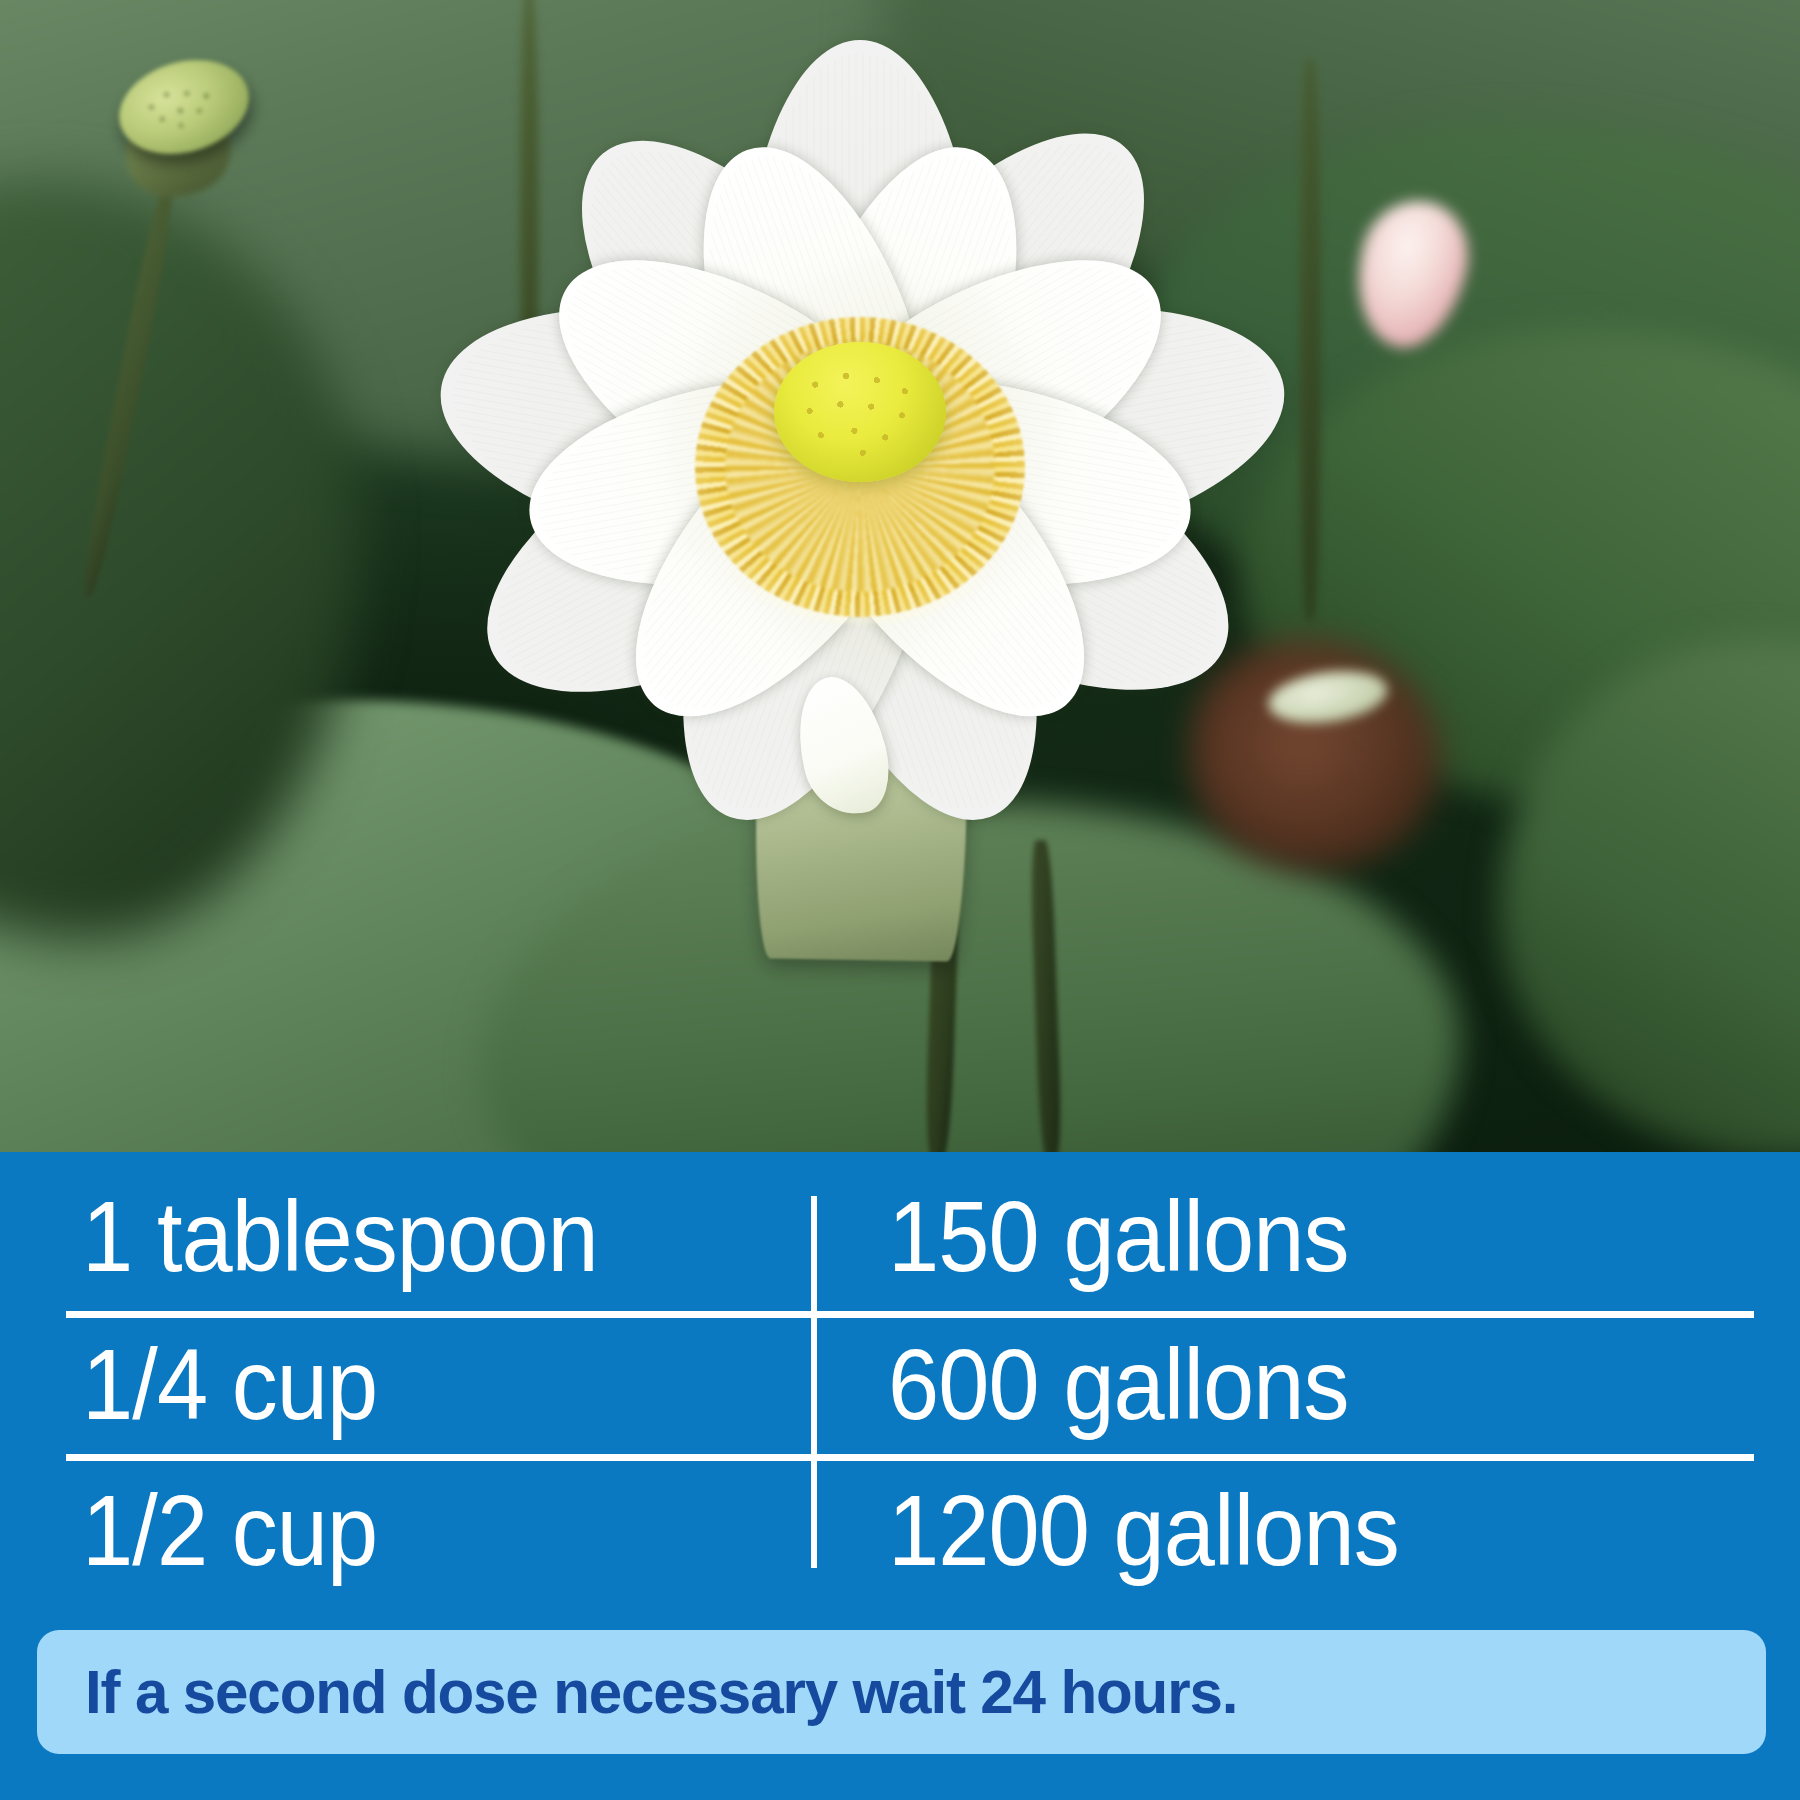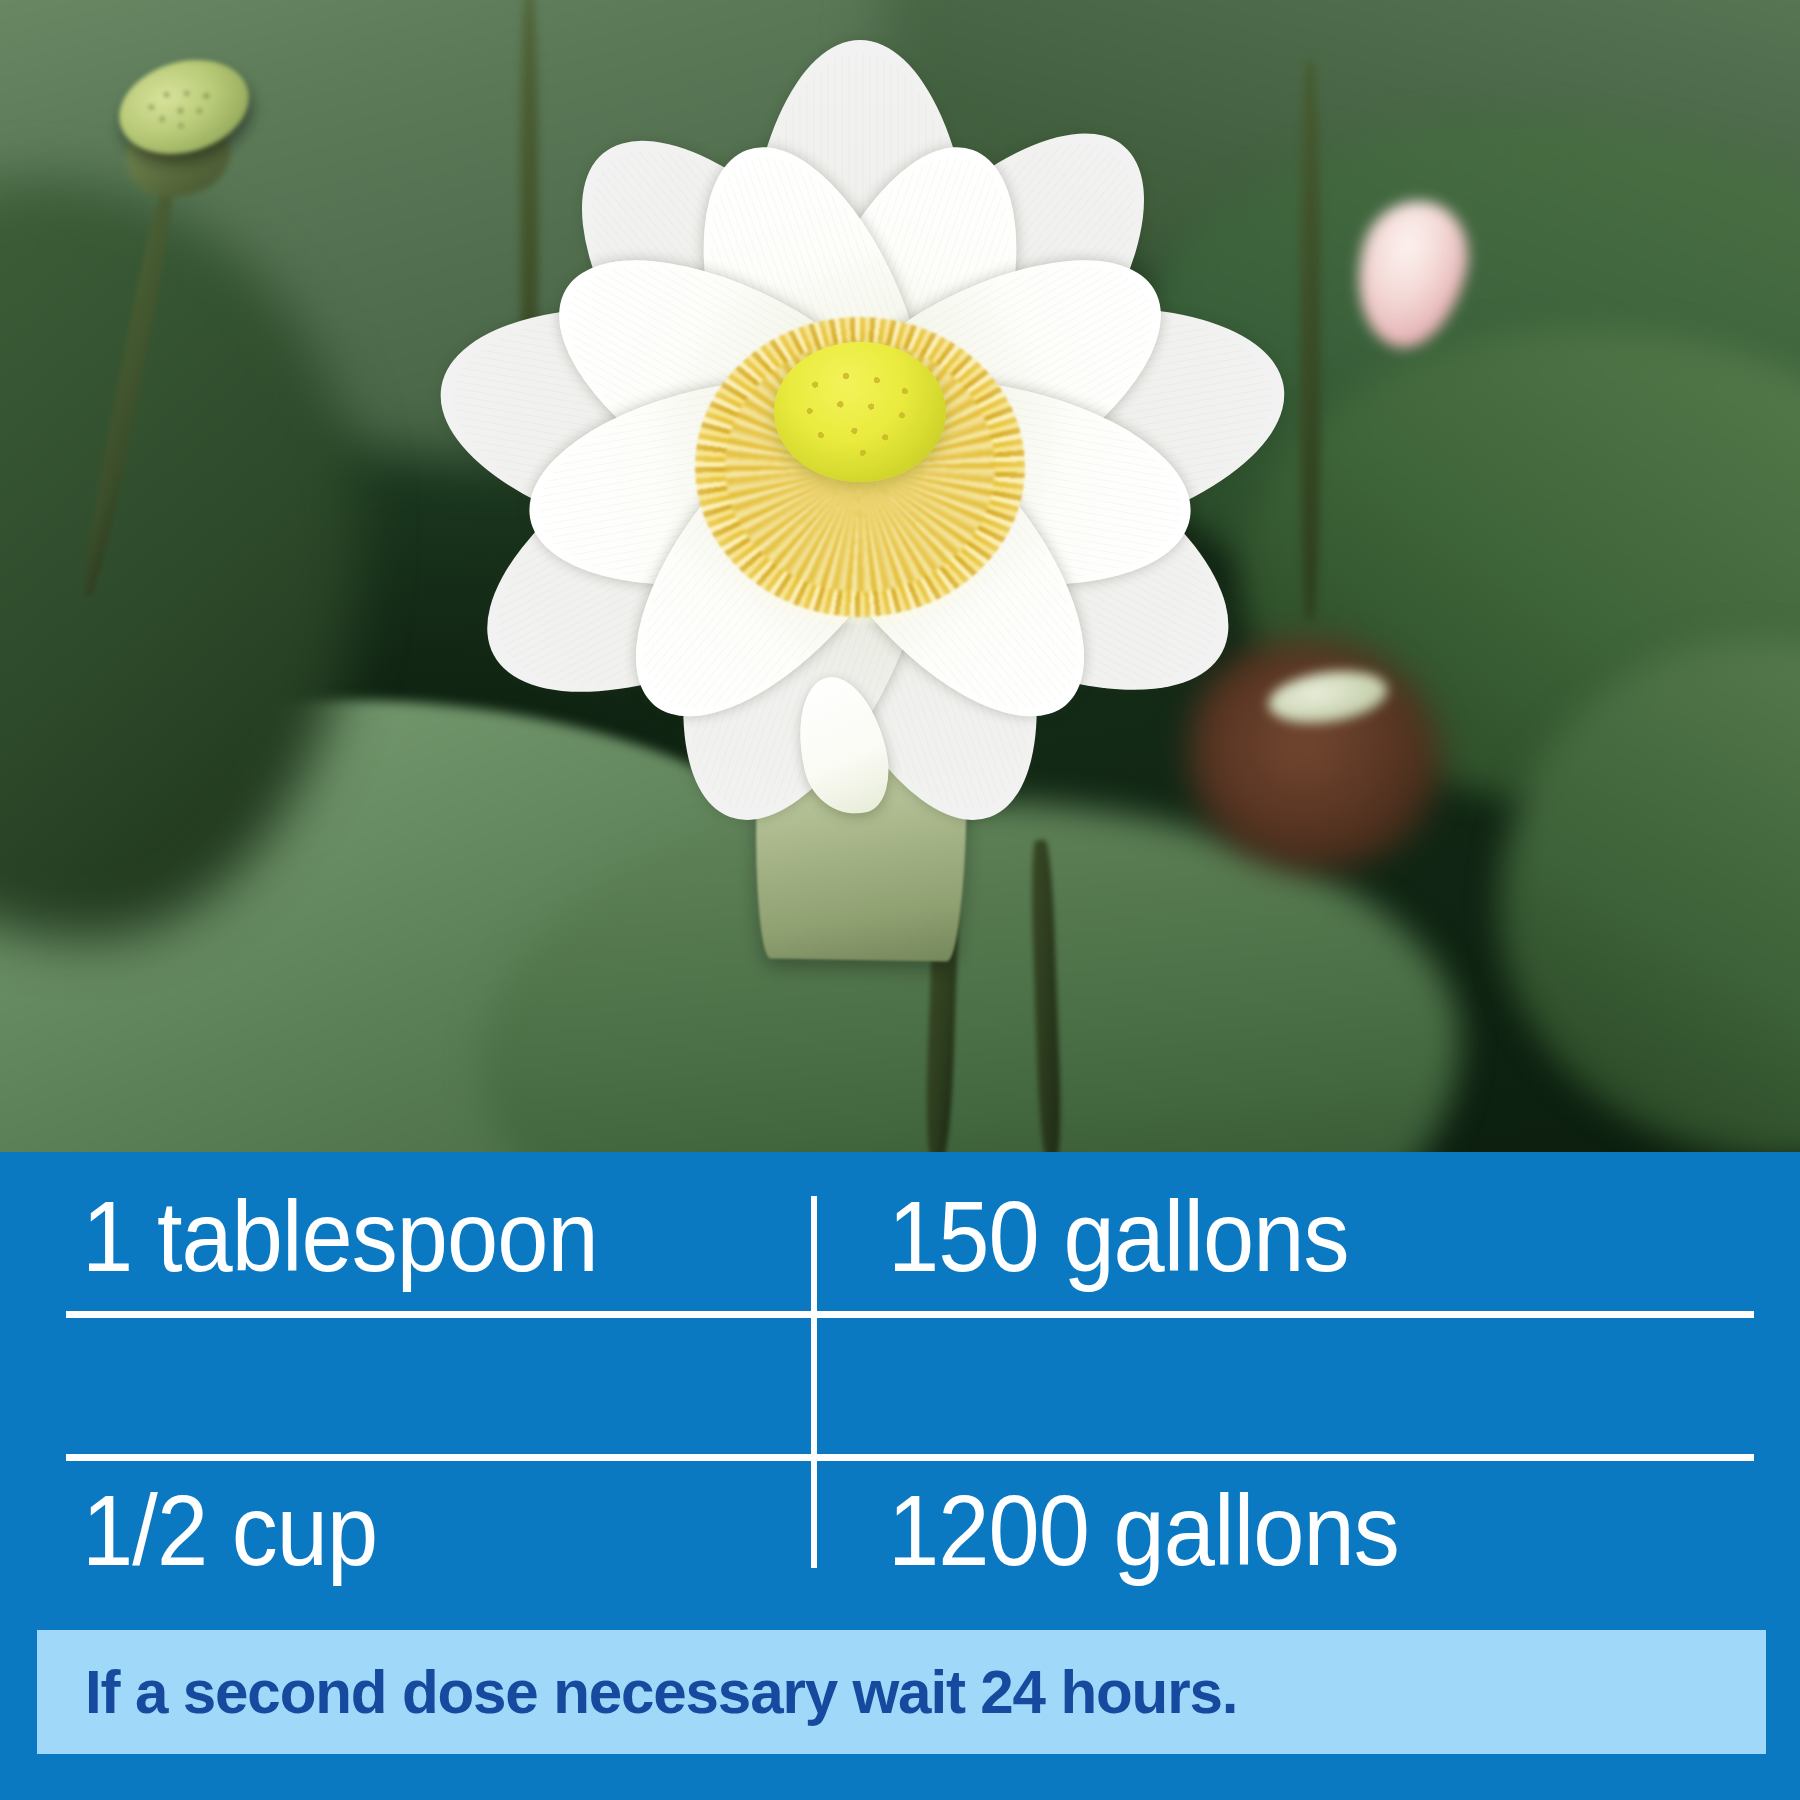--- a/index.html
+++ b/index.html
@@ -360,20 +360,21 @@
 
   .note-banner {
     position: absolute;
     left: 37px;
     top: 478px;
     width: 1729px;
     height: 124px;
     background: #9fd8f8;
     display: flex;
     align-items: center;
+    border-radius: 22px;
   }
   .note-text {
     font-family: "Liberation Sans", sans-serif;
     font-weight: 700;
     font-size: 62px;
     color: #164a9e;
     letter-spacing: -1.2px;
     margin-left: 48px;
     white-space: nowrap;
     line-height: 1;
@@ -461,20 +462,24 @@
     <div class="dose-table">
       <div class="v-divider"></div>
       <div class="h-rule r1"></div>
       <div class="h-rule r2"></div>
 
       <div class="row row1">
         <span class="cell amount">1 tablespoon</span>
         <span class="cell volume">150 gallons</span>
       </div>
 
+      <div class="row row2">
+        <span class="cell amount">1/4 cup</span>
+        <span class="cell volume">600 gallons</span>
+      </div>
 
       <div class="row row3">
         <span class="cell amount">1/2 cup</span>
         <span class="cell volume">1200 gallons</span>
       </div>
     </div>
 
     <div class="note-banner">
       <span class="note-text">If a second dose necessary wait 24 hours.</span>
     </div>

